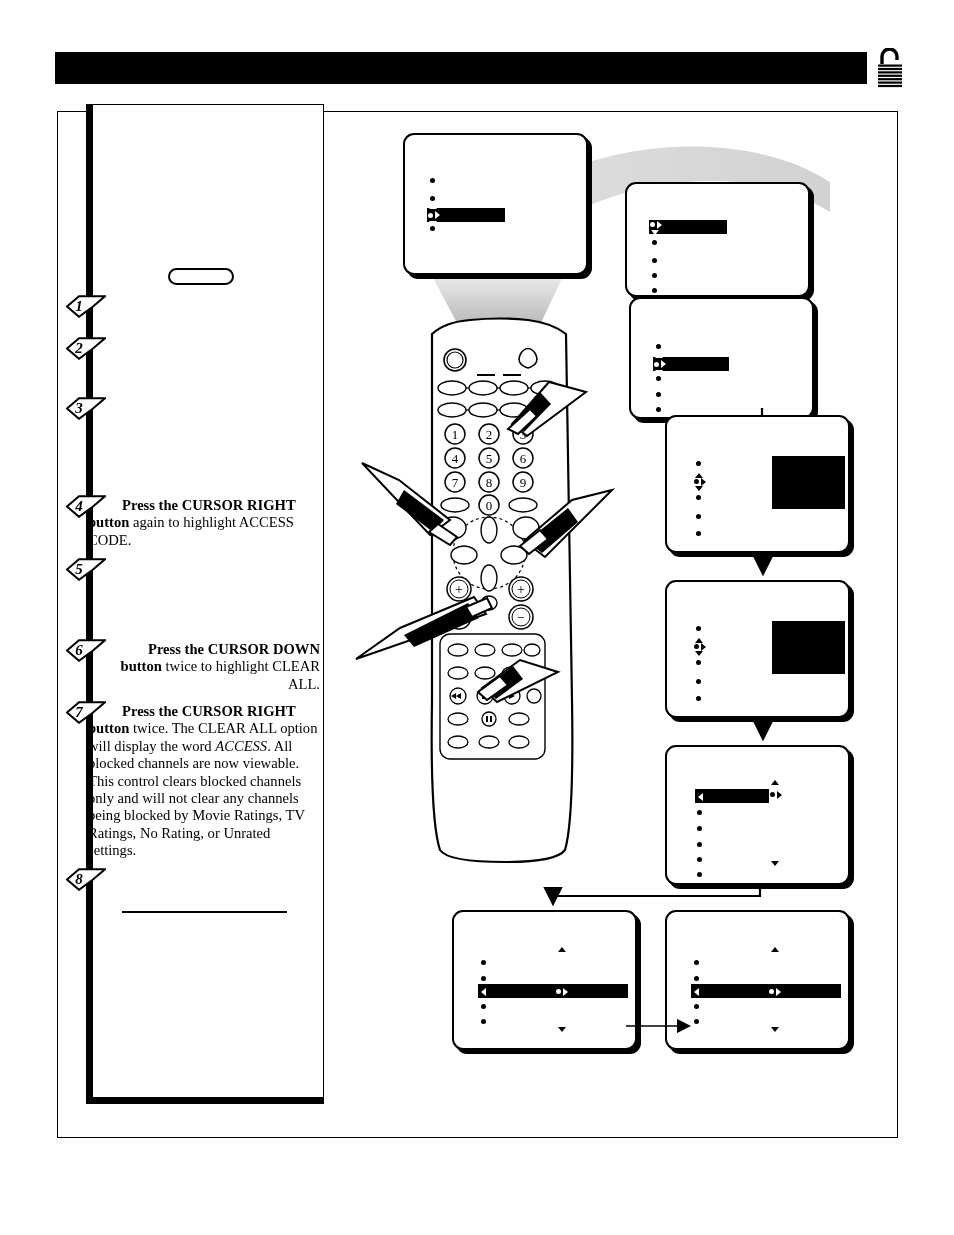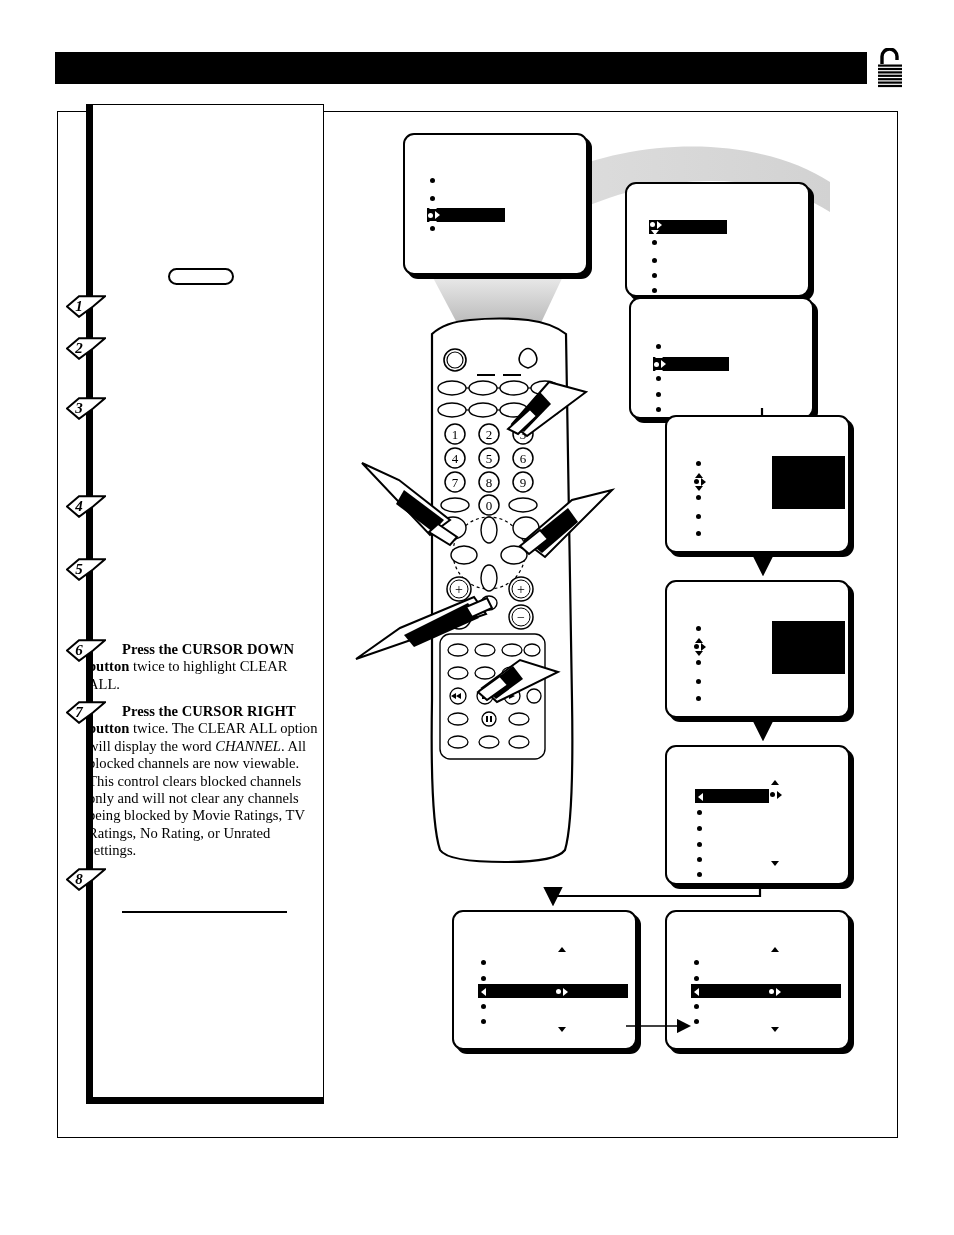--- a/index.html
+++ b/index.html
@@ -252,22 +252,23 @@
       </svg>
     <div class="num">7</div>
   </div>
   <div class="step-marker" style="top:868px;">
     <svg class="dia" viewBox="0 0 40 23">
         <path d="M1 11.5 L13 1.2 L39 1.2 L27 11.5 L13 21.8 Z" fill="#fff" stroke="#000" stroke-width="2"></path>
       </svg>
     <div class="num">8</div>
   </div>
 
-  <div class="step-text" style="left:88px; top:641px; width:232px;"><span class="indent"></span><b>Press the CURSOR DOWN button</b> twice to highlight CLEAR ALL.</div>
-  <div class="step-text" style="left:88px; top:703px; width:232px;"><span class="indent"></span><b>Press the CURSOR RIGHT button</b> twice. The CLEAR ALL option will display the word <i>CHANNEL</i>. All blocked channels are now viewable. This control clears blocked channels only and will not clear any channels being blocked by Movie Ratings, TV Ratings, No Rating, or Unrated settings.</div>
+  <div class="step-text" style="left:88px; top:497px; width:232px;"><span class="indent"></span><b>Press the CURSOR RIGHT button</b> again to highlight ACCESS CODE.</div>
+  <div class="step-text" style="left:88px; top:641px; width:232px;text-align:right;"><span class="indent"></span><b>Press the CURSOR DOWN button</b> twice to highlight CLEAR ALL.</div>
+  <div class="step-text" style="left:88px; top:703px; width:232px;"><span class="indent"></span><b>Press the CURSOR RIGHT button</b> twice. The CLEAR ALL option will display the word <i>ACCESS</i>. All blocked channels are now viewable. This control clears blocked channels only and will not clear any channels being blocked by Movie Ratings, TV Ratings, No Rating, or Unrated settings.</div>
 
   <svg class="overlay">
     <defs>
       <linearGradient id="beamGrad" x1="0" y1="0" x2="0" y2="1">
         <stop offset="0%" stop-color="#eeeeee"></stop>
         <stop offset="100%" stop-color="#b9b9b9"></stop>
       </linearGradient>
       <linearGradient id="swooshGrad" x1="0" y1="0" x2="1" y2="0">
         <stop offset="0%" stop-color="#dddddd"></stop>
         <stop offset="100%" stop-color="#d2d2d2"></stop>

